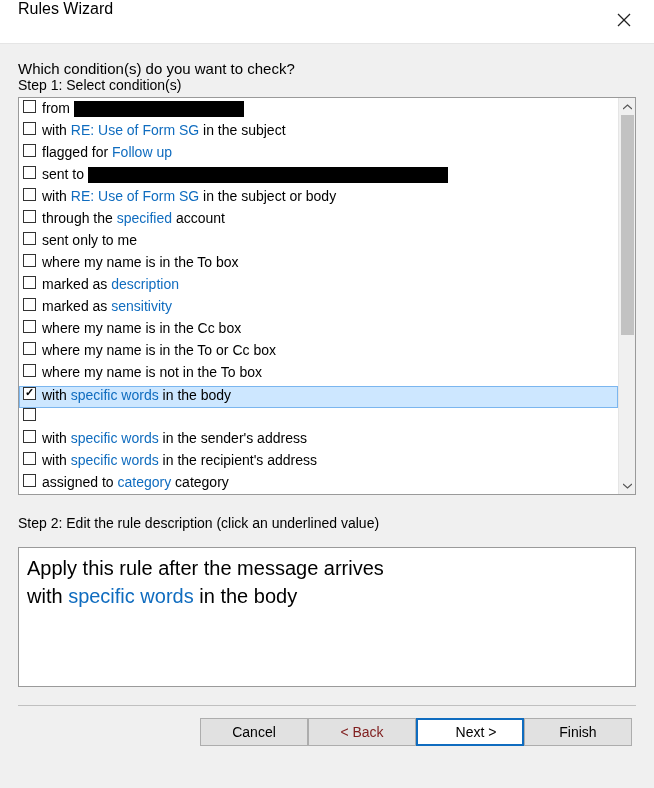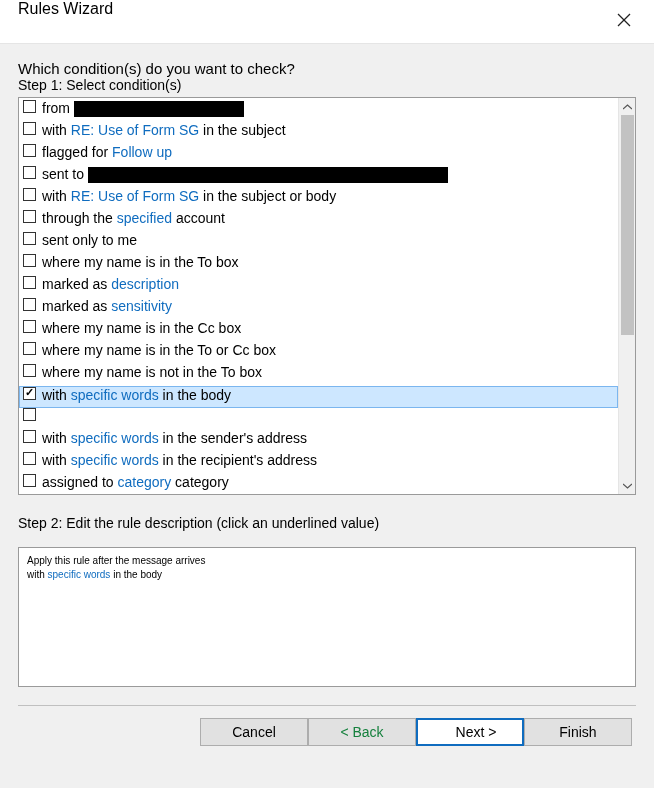--- a/index.html
+++ b/index.html
@@ -71,34 +71,34 @@
   .cb.checked::after { content:"✓"; color:#000; font-weight:bold; transform: translateY(-1px);}
   .row-text { display:inline; }
   .link { color: #0f6cbf; cursor:pointer; }
   .redact { display:inline-block; background:#000; height:16px; vertical-align:middle; }
   .step2-label { margin-top: 20px; font-size:14px; margin-bottom:16px;}
   .desc-box {
     border:1px solid #9a9a9a;
     background:#fff;
     height: 140px;
     padding: 6px 8px;
-    font-size:10px;
+    font-size:20px;
     line-height: 1.4;
   }
   .hr { border-top:1px solid #c0c0c0; margin: 18px 0 12px 0; }
   .buttons { display:flex; justify-content:flex-end; padding-right:4px;}
   .btn {
     width: 108px; height:28px;
     background:#e1e1e1;
     border:1px solid #adadad;
     font-size:14px;
     cursor:pointer;
     display:flex; align-items:center; justify-content:center;
   }
-  .btn.disabled { color:#15803d; cursor:default;}
+  .btn.disabled { color:#7f1d1d; cursor:default;}
   .btn.primary { background:#fff; border:2px solid #0f6cbf; color:#000;padding-left:12px;}
 </style>
 </head>
 <body>
 
 <div class="titlebar">
   <div class="titlebar-title">Rules Wizard</div>
   <div class="titlebar-close">
     <svg width="14" height="14" viewBox="0 0 14 14">
         <line x1="1" y1="1" x2="13" y2="13" stroke="#222" stroke-width="1.3"></line>

